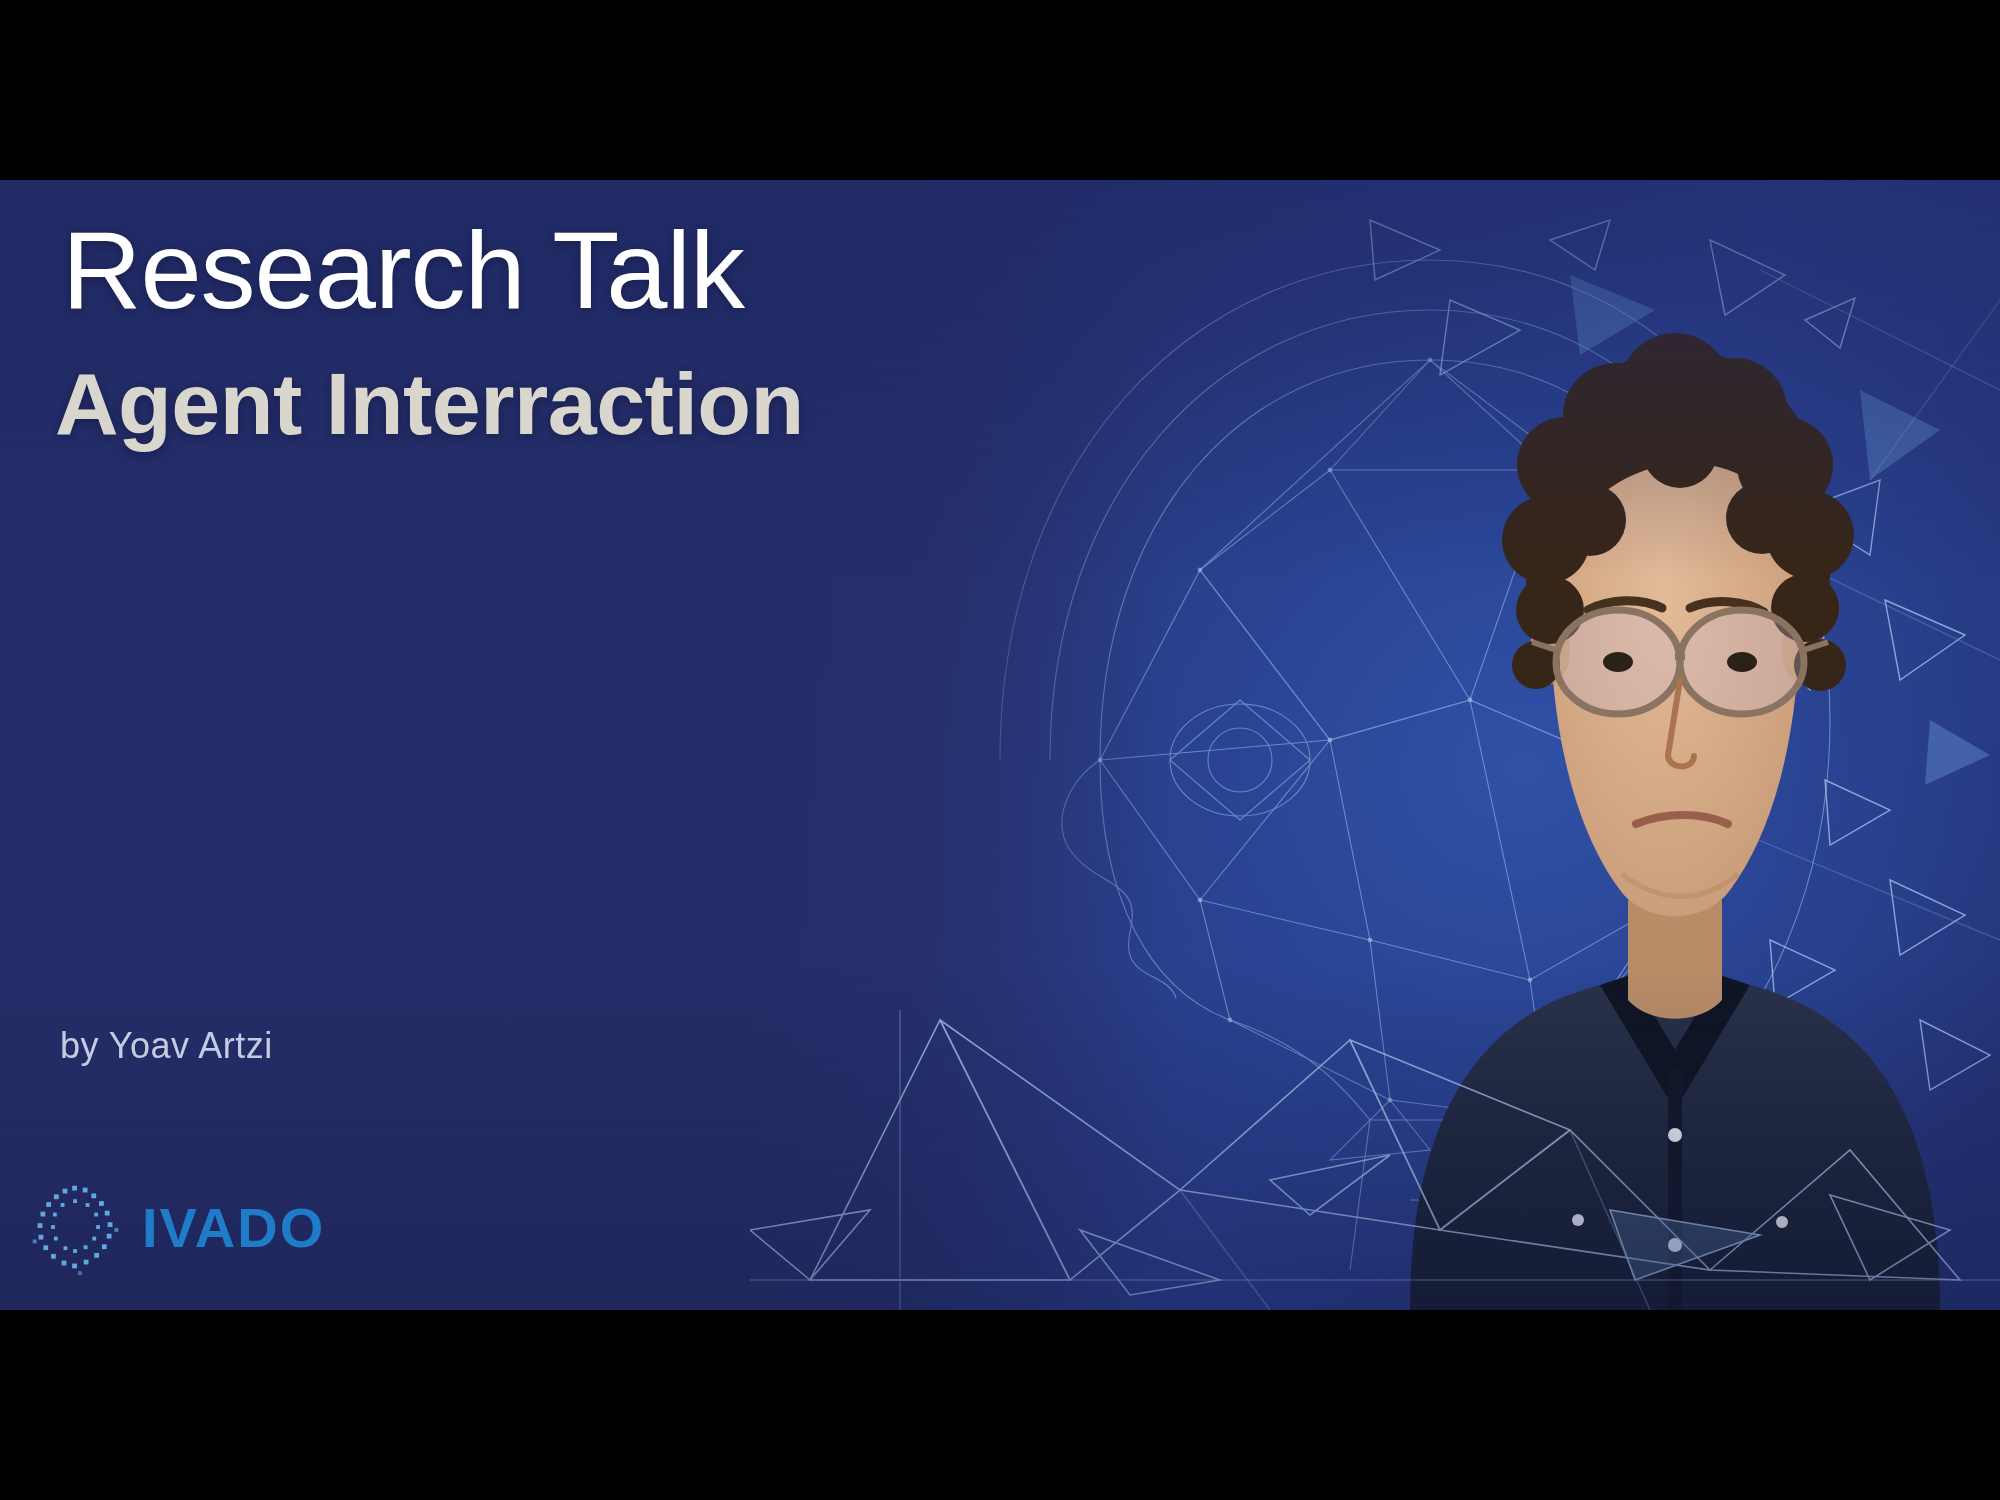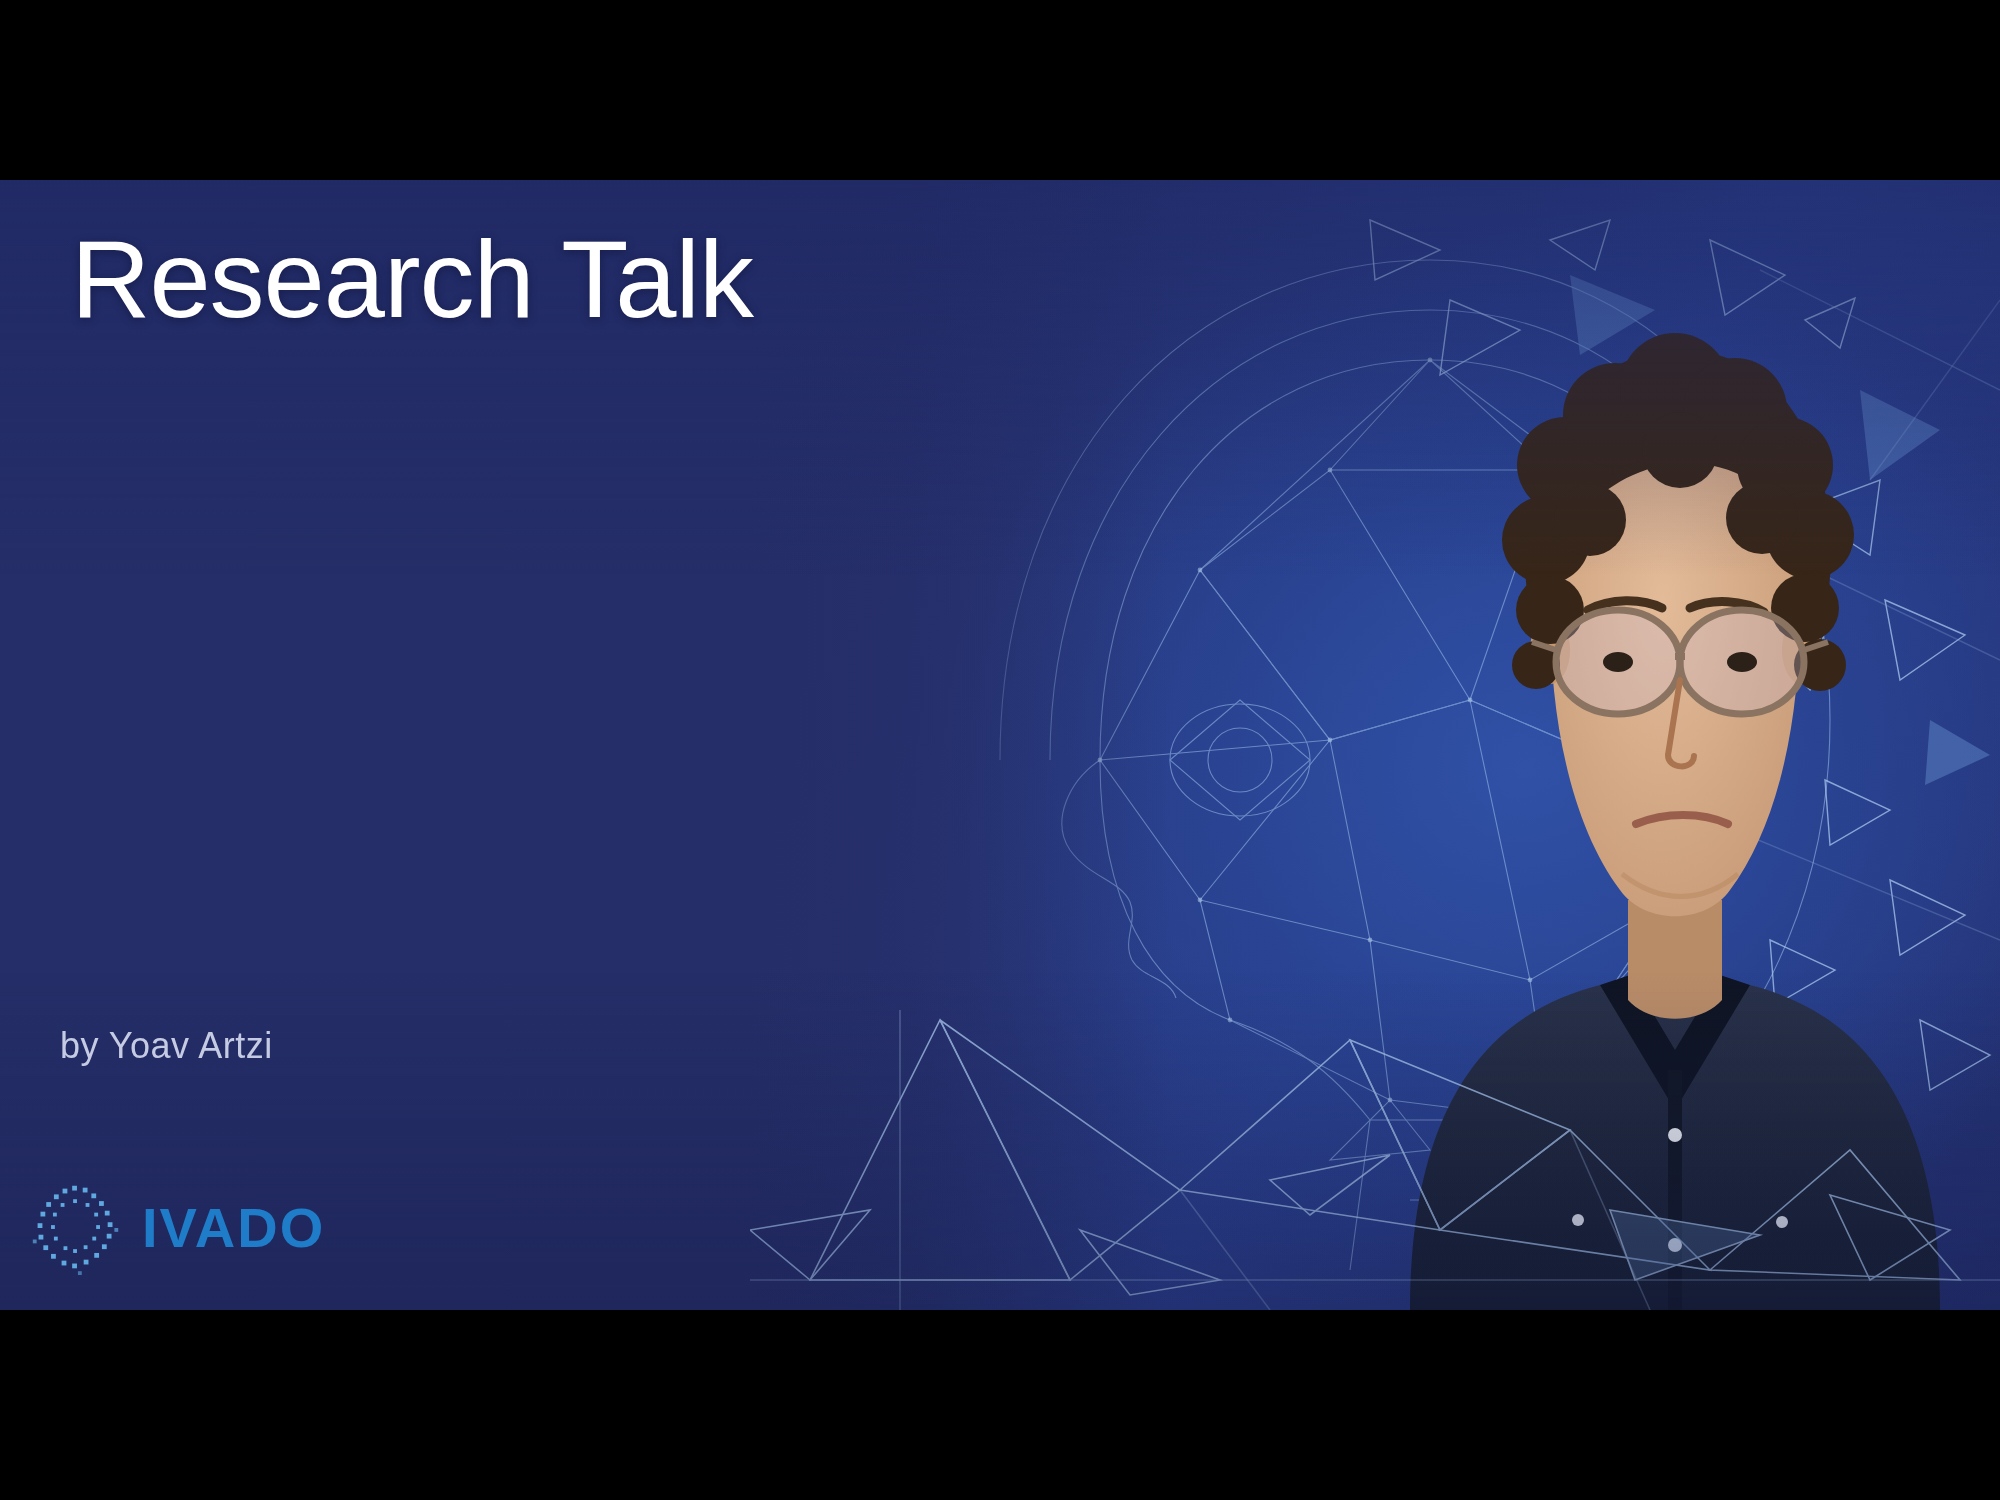--- a/index.html
+++ b/index.html
@@ -113,21 +113,21 @@
   
   #text-block {
     position: absolute;
     left: 55px;
     top: 0;
     width: 1260px;
     z-index: 30;
   }
 
   #title-main {
-    margin: 16px;
+    margin: 7px;
     padding-top: 24px;
     font-family: "Liberation Sans", sans-serif;
     font-weight: 300;
     font-size: 110px;
     line-height: 1.08;
     letter-spacing: -1px;
     color: #ffffff;
     white-space: nowrap;
     text-shadow: 0 2px 10px rgba(10,14,45,0.45);
   }
@@ -392,20 +392,21 @@
             <path d="M820 150 L900 330" opacity="0.4"></path>
           </g>
         </svg>
       </div>
     </div>
 
     <div id="slide-tone"></div>
 
     <div id="text-block">
       <h1 id="title-main">Research Talk</h1>
+      <p class="title-sub-line" id="title-sub-2">Agent Interraction</p>
     </div>
 
     <p id="byline">by Yoav Artzi</p>
 
     <div id="logo">
       <svg id="logo-mark" viewBox="0 0 100 100">
         <g fill="#5fa8e0">
           <rect x="46" y="6" width="5" height="5"></rect>
           <rect x="57" y="8" width="5" height="5"></rect>
           <rect x="36" y="9" width="5" height="5"></rect>

